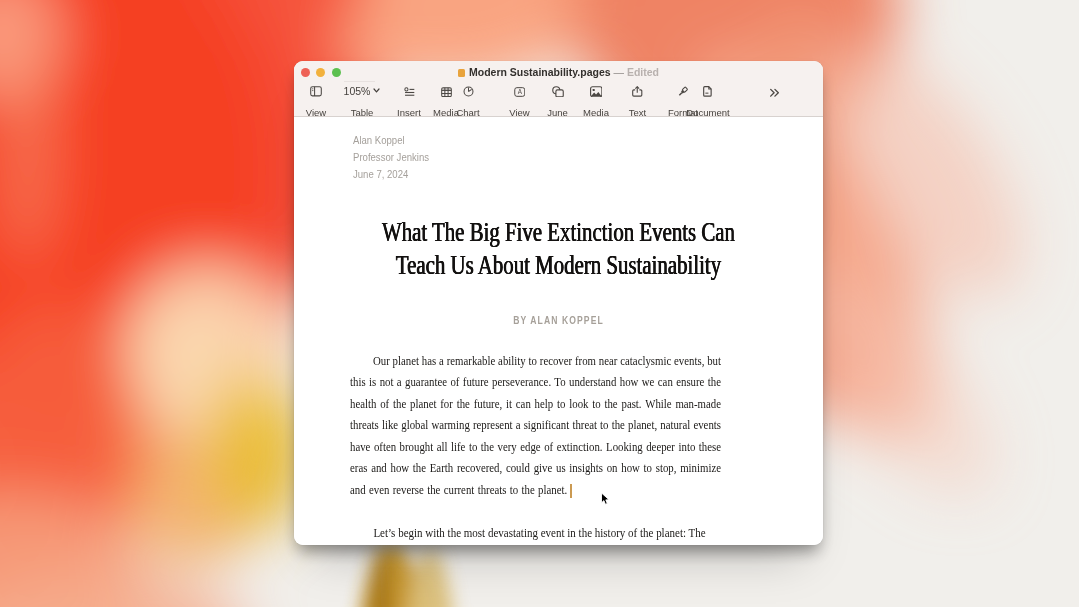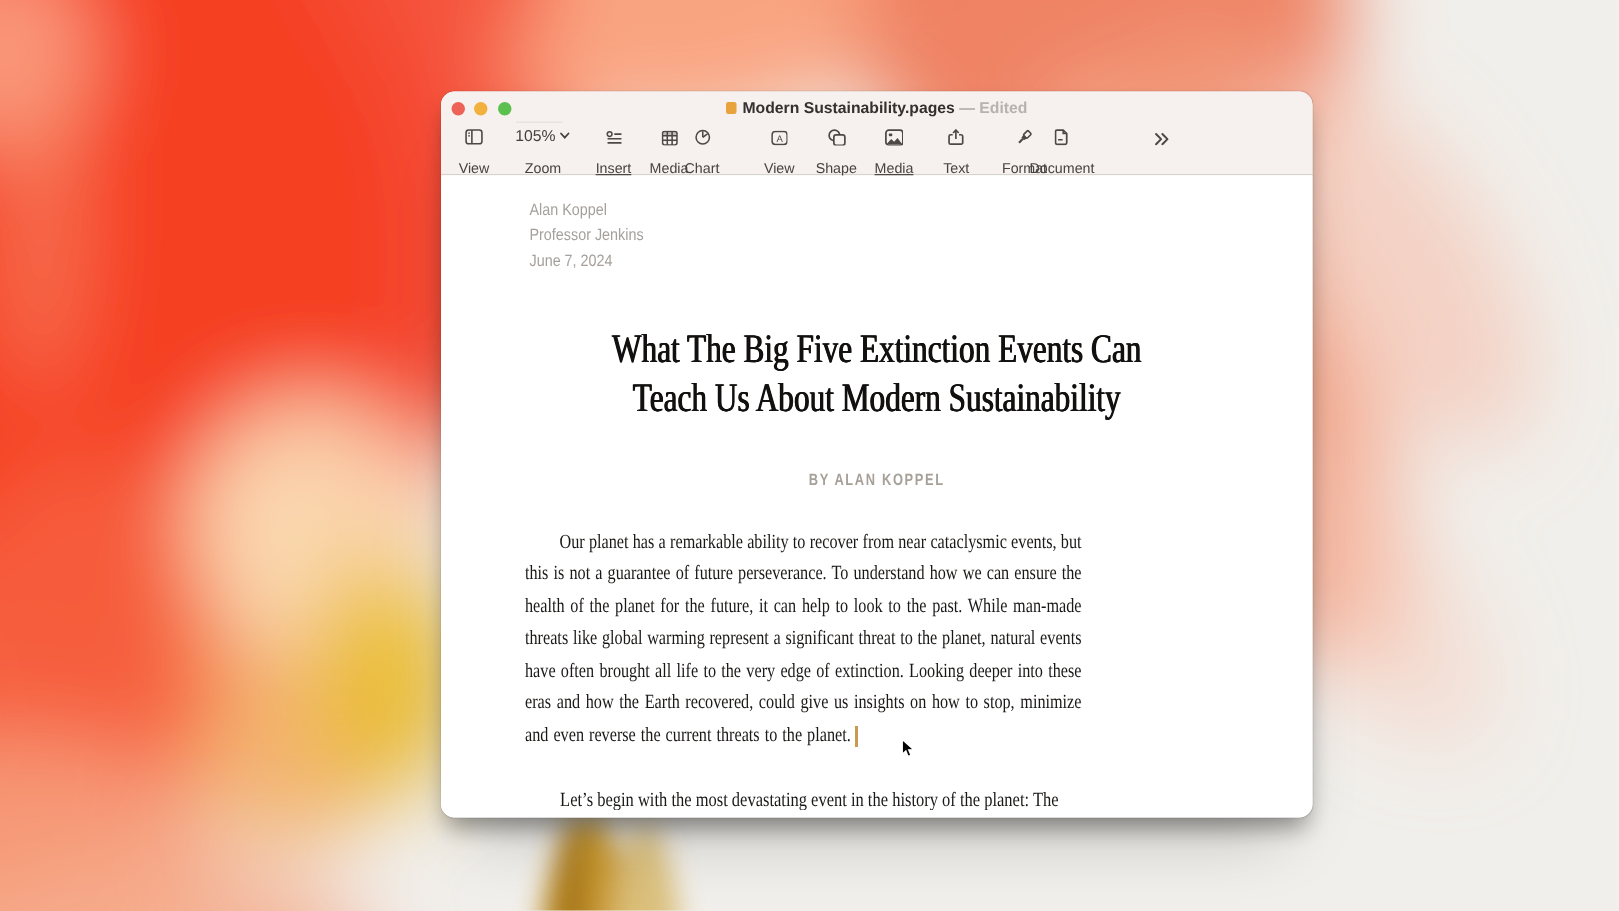--- a/index.html
+++ b/index.html
@@ -1,19 +1,19 @@
 <!DOCTYPE html>
 <html><head>
 <meta charset="utf-8">
 <style>
   html,body{margin:0;padding:0;}
   body{width:1079px;height:607px;overflow:hidden;position:relative;
        font-family:"Liberation Sans",sans-serif;background:#f1efeb;}
   #bg{position:absolute;inset:0;}
-  .window{position:absolute;left:294px;top:61px;width:581px;height:484px;
+  .window{position:absolute;left:294px;top:61px;width:529px;height:484px;
     border-radius:9px;background:#fff;
     box-shadow:0 10px 16px -4px rgba(0,0,0,0.40), 0 30px 45px -20px rgba(0,0,0,0.22), 0 0 1px rgba(0,0,0,0.25);}
   .header{position:absolute;left:0;top:0;right:0;height:55px;
     background:#f6f1ef;border-bottom:1px solid #d8d2cf;
     border-radius:9px 9px 0 0;}
   .lights{position:absolute;left:7px;top:7px;font-size:0;line-height:0;}
   .light{display:inline-block;width:9px;height:9px;border-radius:50%;margin-right:6.3px;}
   .titletext{position:absolute;top:5px;left:0;right:0;text-align:center;
     font-size:10.5px;font-weight:bold;color:#33302d;white-space:nowrap;}
   .titletext .edited{color:#b8b1ae;font-weight:bold;}
@@ -108,21 +108,21 @@
       <div class="lbl">View</div>
     </div>
     <div class="tb" style="left:68px;width:70px;margin-left:-35px;">
       <div style="position:absolute;left:17px;width:31px;top:-3px;height:1px;background:#e8e2e0;"></div>
       <div class="ico" style="align-items:center;">
           <span class="zoomtxt">105% </span>
           <svg width="7" height="5" viewBox="0 0 7 5" style="margin-left:3px;">
             <path d="M1 1 L3.5 3.8 L6 1" fill="none" stroke="#45413d" stroke-width="1.2" stroke-linecap="round"></path>
           </svg>
         </div>
-      <div class="lbl">Zoom</div>
+      <div class="lbl">Table</div>
     </div>
     <div class="tb" style="left:115px;text-decoration:underline;">
       <div class="ico">
           <svg width="11" height="10.3" viewBox="0 0 16 15">
             <circle cx="3.5" cy="3.5" r="2.3" fill="none" stroke="#4c4844" stroke-width="1.5"></circle>
             <line x1="8" y1="3.5" x2="15" y2="3.5" stroke="#4c4844" stroke-width="1.6"></line>
             <line x1="1.5" y1="8" x2="15" y2="8" stroke="#4c4844" stroke-width="1.6"></line>
             <line x1="1.5" y1="12" x2="15" y2="12" stroke="#4c4844" stroke-width="1.6"></line>
           </svg>
         </div>
@@ -160,21 +160,21 @@
         </div>
       <div class="lbl">View</div>
     </div>
     <div class="tb" style="left:263.5px;">
       <div class="ico">
           <svg width="12" height="11.3" viewBox="0 0 16 15">
             <circle cx="5.7" cy="5.7" r="4.7" fill="none" stroke="#4c4844" stroke-width="1.5"></circle>
             <rect x="5.2" y="5.2" width="9.8" height="9.3" rx="2" fill="#f6f1ef" stroke="#4c4844" stroke-width="1.5"></rect>
           </svg>
         </div>
-      <div class="lbl">Shape</div>
+      <div class="lbl">June</div>
     </div>
     <div class="tb" style="left:302px;text-decoration:underline;">
       <div class="ico">
           <svg width="12.5" height="11.5" viewBox="0 0 13 12">
             <rect x="0.6" y="0.8" width="11.8" height="10.4" rx="2" fill="none" stroke="#4c4844" stroke-width="1.2"></rect>
             <rect x="2.7" y="3.2" width="2.3" height="1.9" rx="0.5" fill="#4c4844"></rect>
             <path d="M1.2 10.4 L4.3 6.9 L6.3 8.9 L8.7 6.2 L11.8 10.4 Z" fill="#4c4844"></path>
           </svg>
         </div>
       <div class="lbl">Media</div>

